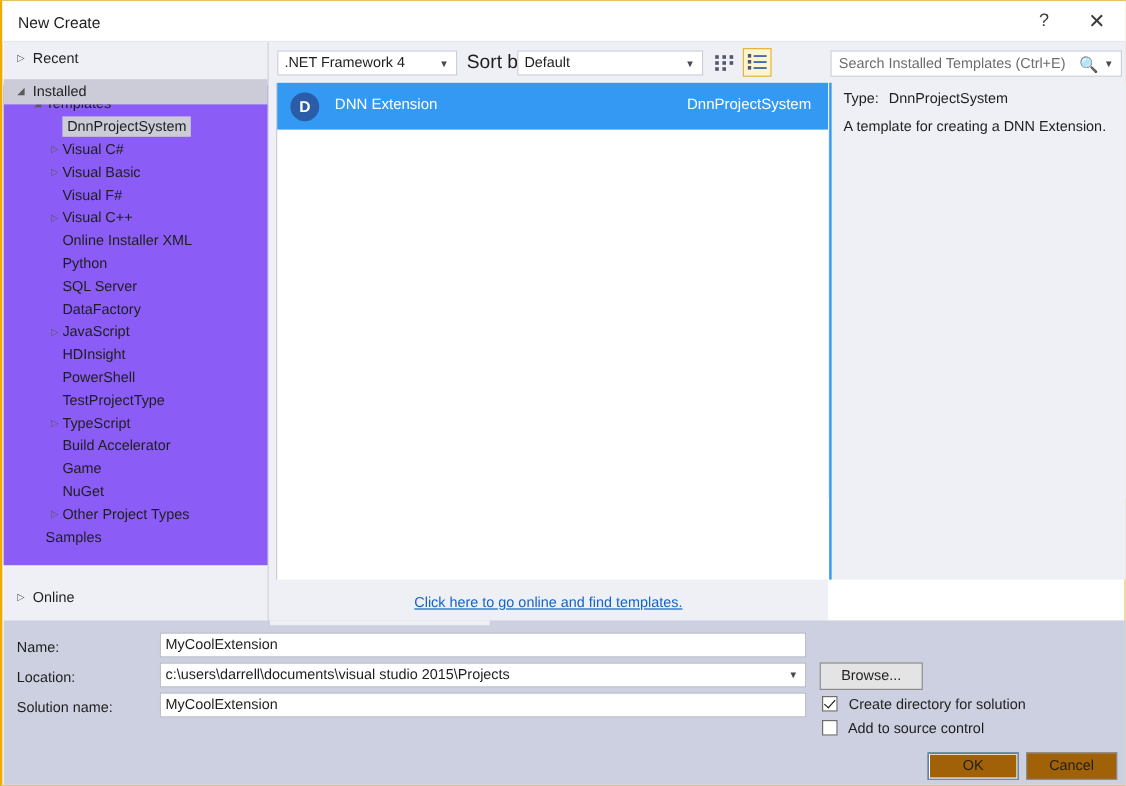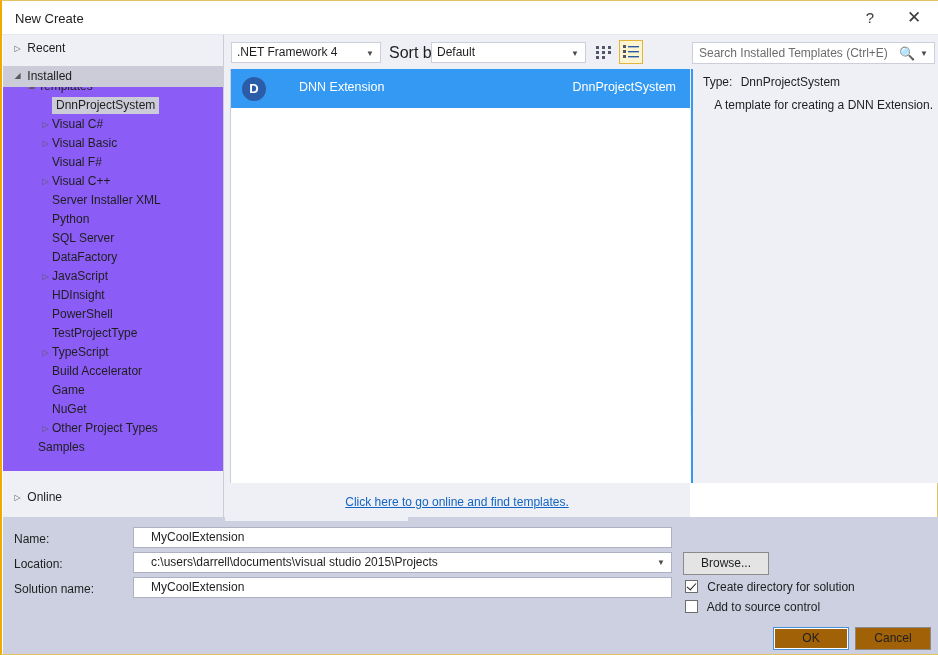--- a/index.html
+++ b/index.html
@@ -187,21 +187,20 @@
     color: #ffffff;
     font-weight: bold;
     font-size: 13px;
     line-height: 24px;
     text-align: center;
   }
   #template-name {
     position: absolute;
     left: 48px; top: 11px;
     font-size: 12.5px;
-    margin-left: 20px;
   }
   #template-origin {
     position: absolute;
     right: 14px; top: 11px;
     font-size: 12.5px;
   }
   #online-link {
     position: absolute;
     left: 0; top: 460px;
     width: 466px;
@@ -211,21 +210,20 @@
     text-decoration: underline;
     cursor: pointer;
   }
 
   
   #right-panel {
     position: absolute;
     left: 688px; top: 34px;
     width: 248px; height: 380px;
     background: #eef0f6;
-    text-align: right;
   }
   #search-box {
     position: absolute;
     left: 2px; top: 7px;
     width: 243px; height: 22px;
     box-sizing: border-box;
     background: #ffffff;
     border: 1px solid #cccedb;
   }
   #search-placeholder {
@@ -290,21 +288,21 @@
   }
   .form-input {
     position: absolute;
     left: 131px;
     box-sizing: border-box;
     height: 21px;
     background: #ffffff;
     border: 1px solid #aeb1c1;
     font-size: 12px;
     line-height: 19px;
-    padding-left: 17px;
+    padding-left: 4px;
     color: #1e1e1e;
     cursor: text;
   }
   #name-label { top: 531px; }
   #name-input { top: 526px; width: 539px; }
   #location-label { top: 556px; }
   #location-input { top: 551px; width: 539px; }
   #location-caret {
     position: absolute;
     right: 6px; top: 0;
@@ -383,21 +381,21 @@
 
   <div id="left-panel">
     <div id="left-inner-white">
       <div id="tree-list">
           <div class="tree-row tpl-row lvl1"><span class="arrow expanded"></span><span class="lbl">Templates</span></div>
           <div class="tree-row tpl-row lvl2"><span class="arrow none"></span><span class="lbl sel-label">DnnProjectSystem</span></div>
           <div class="tree-row tpl-row lvl2"><span class="arrow collapsed"></span><span class="lbl">Visual C#</span></div>
           <div class="tree-row tpl-row lvl2"><span class="arrow collapsed"></span><span class="lbl">Visual Basic</span></div>
           <div class="tree-row tpl-row lvl2"><span class="arrow none"></span><span class="lbl">Visual F#</span></div>
           <div class="tree-row tpl-row lvl2"><span class="arrow collapsed"></span><span class="lbl">Visual C++</span></div>
-          <div class="tree-row tpl-row lvl2"><span class="arrow none"></span><span class="lbl">Server Installer XML</span></div>
+          <div class="tree-row tpl-row lvl2"><span class="arrow none"></span><span class="lbl">Online Installer XML</span></div>
           <div class="tree-row tpl-row lvl2"><span class="arrow none"></span><span class="lbl">Python</span></div>
           <div class="tree-row tpl-row lvl2"><span class="arrow none"></span><span class="lbl">SQL Server</span></div>
           <div class="tree-row tpl-row lvl2"><span class="arrow none"></span><span class="lbl">DataFactory</span></div>
           <div class="tree-row tpl-row lvl2"><span class="arrow collapsed"></span><span class="lbl">JavaScript</span></div>
           <div class="tree-row tpl-row lvl2"><span class="arrow none"></span><span class="lbl">HDInsight</span></div>
           <div class="tree-row tpl-row lvl2"><span class="arrow none"></span><span class="lbl">PowerShell</span></div>
           <div class="tree-row tpl-row lvl2"><span class="arrow none"></span><span class="lbl">TestProjectType</span></div>
           <div class="tree-row tpl-row lvl2"><span class="arrow collapsed"></span><span class="lbl">TypeScript</span></div>
           <div class="tree-row tpl-row lvl2"><span class="arrow none"></span><span class="lbl">Build Accelerator</span></div>
           <div class="tree-row tpl-row lvl2"><span class="arrow none"></span><span class="lbl">Game</span></div>

